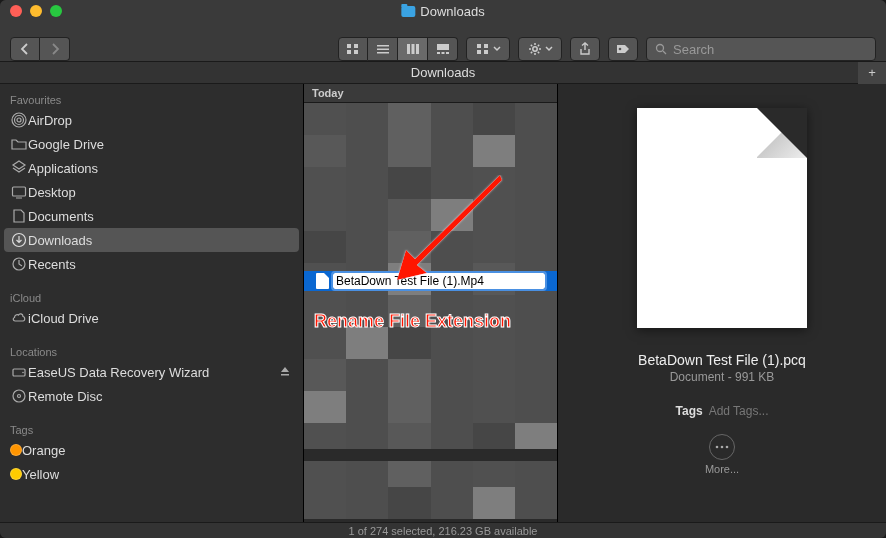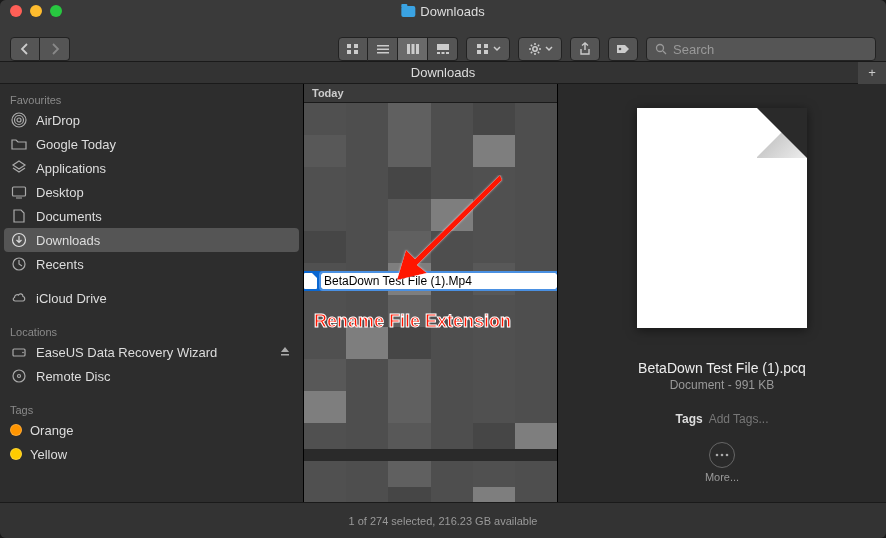--- a/index.html
+++ b/index.html
@@ -25,56 +25,56 @@
   .tb-group .tb-btn:first-child { border-left: 1px solid #222; border-radius: 4px 0 0 4px; }
   .tb-group .tb-btn:last-child { border-radius: 0 4px 4px 0; }
   .tb-btn.active { background: #6a6a6a; }
   .spacer { flex: 1; }
   .search { background: #555; border: 1px solid #222; border-radius: 4px; height: 24px; width: 230px; display: flex; align-items: center; padding: 0 8px; gap: 6px; color: #999; }
   .pathbar { height: 22px; background: #333; border-bottom: 1px solid #1a1a1a; display: flex; align-items: center; justify-content: center; position: relative; color: #ddd; font-size: 13px; }
   .pathbar .plus { position: absolute; right: 0; width: 28px; height: 22px; background: #444; display: flex; align-items: center; justify-content: center; color: #ccc; }
   .main { flex: 1; display: flex; overflow: hidden; }
   .sidebar { width: 304px; background: #2d2d2d; border-right: 1px solid #000; padding-top: 4px; overflow-y: auto; }
   .sb-sect { color: #8a8a8a; font-size: 11px; padding: 6px 10px 2px; }
-  .sb-item { display: flex; align-items: center; gap: 8px; padding: 4px 10px; color: #ddd; font-size: 13px; height: 24px; }
+  .sb-item { display: flex; align-items: center; padding: 4px 10px; color: #ddd; font-size: 13px; height: 24px; }
   .sb-item.sel { background: #555; border-radius: 4px; margin: 0 4px; padding: 4px 6px; }
   .sb-ic { width: 18px; height: 18px; display: flex; align-items: center; justify-content: center; color: #aaa; }
   .sb-ic svg { width: 16px; height: 16px; }
   .sb-item .eject { margin-left: auto; width: 14px; }
   .tag-dot { width: 12px; height: 12px; border-radius: 50%; border: 1px solid rgba(255,255,255,0.2); }
   .col-list { width: 254px; border-right: 1px solid #000; display: flex; flex-direction: column; position: relative; }
   .col-head { background: #3a3a3a; color: #ccc; font-size: 11px; font-weight: bold; padding: 3px 8px; border-bottom: 1px solid #1a1a1a; }
   .col-body { flex: 1; position: relative; overflow: hidden; }
   .pixelated { position: absolute; inset: 0; display: grid; grid-template-columns: repeat(6,1fr); grid-auto-rows: 32px; opacity: 0.9; }
   .pixelated div { background: #555; }
   .pixelated div:nth-child(3n) { background: #666; }
   .pixelated div:nth-child(5n) { background: #4a4a4a; }
   .pixelated div:nth-child(7n) { background: #5e5e5e; }
   .pixelated div:nth-child(2n) { background: #525252; }
   .pixelated div:nth-child(11n) { background: #888; }
-  .file-row { position: absolute; top: 168px; left: 0; right: 0; height: 20px; background: #0a67d1; display: flex; align-items: center; padding: 0 0; gap: 4px; z-index: 5; }
+  .file-row { position: absolute; top: 168px; left: 0; right: 0; height: 20px; background: #0a67d1; display: flex; align-items: center; padding: 0 12px; gap: 4px; z-index: 5; }
   .file-ic { width: 13px; height: 16px; background: #fff; border-radius: 1px; position: relative; }
   .file-ic::before { content: ''; position: absolute; right: 0; top: 0; border-style: solid; border-width: 0 5px 5px 0; border-color: transparent #0a67d1 transparent transparent; }
   .file-name-edit { background: #fff; color: #000; font-size: 12px; padding: 1px 3px; border-radius: 2px; flex: 1; white-space: nowrap; overflow: hidden; text-overflow: ellipsis; outline: 2px solid #4a90e2; }
   .col-list::-webkit-scrollbar { width: 14px; }
   .annotation { position: absolute; top: 208px; left: 10px; color: #ff1500; font-size: 18px; font-weight: 800; -webkit-text-stroke: 1px #fff; z-index: 10; white-space: nowrap; }
   .arrow-svg { position: absolute; top: 72px; left: 88px; z-index: 9; }
   .preview { flex: 1; display: flex; flex-direction: column; align-items: center; padding-top: 24px; color: #bbb; font-size: 13px; }
   .doc-preview { width: 170px; height: 220px; position: relative; }
   .page { position: absolute; inset: 0; background: #fff; box-shadow: 0 2px 10px rgba(0,0,0,0.5); }
   .dog-ear { position: absolute; right: 0; top: 0; width: 50px; height: 50px; background: linear-gradient(135deg, #fff 0%, #fff 48%, #ccc 50%, #eee 100%); }
   .dog-ear::before { content:''; position:absolute; right:0; top:0; border-style:solid; border-width:0 50px 50px 0; border-color: transparent #2a2a2a transparent transparent; }
-  .pv-name { margin-top: 32px; color: #eee; font-size: 14px; }
+  .pv-name { margin-top: 24px; color: #eee; font-size: 14px; }
   .pv-meta { color: #999; font-size: 12px; margin-top: 2px; }
   .pv-tags-row { display:flex; align-items:center; gap:6px; margin-top: 20px; font-size: 12px; }
   .pv-tags-row .lbl { color: #ddd; font-weight: 600; }
   .pv-tags-row .add { color: #777; text-align: center; }
   .more-btn { margin-top: 16px; width: 26px; height: 26px; border: 1px solid #666; border-radius: 13px; display: flex; align-items: center; justify-content: center; color: #aaa; }
   .more-lbl { color: #999; font-size: 11px; margin-top: 3px; }
-  .statusbar { height: 36px; background: #333; border-top: 1px solid #1a1a1a; display: flex; align-items: center; justify-content: center; color: #999; font-size: 11px; }
+  .statusbar { height: 16px; background: #333; border-top: 1px solid #1a1a1a; display: flex; align-items: center; justify-content: center; color: #999; font-size: 11px; }
   .gap-strip { position: absolute; left: 0; right: 0; background: #2a2a2a; height: 12px; top: 346px; z-index: 3; }
   .sb-divider { height: 10px; }
 </style>
 </head>
 <body>
 
 <div class="window">
 
   <div class="titlebar">
     <div class="traffic-lights">
@@ -202,21 +202,21 @@
             </svg>
           </span>
         <span>AirDrop</span>
       </div>
       <div class="sb-item">
         <span class="sb-ic">
             <svg viewBox="0 0 16 16">
               <path d="M1 4 L5 4 L7 6 L15 6 L15 13 L1 13 Z" fill="none" stroke="#aaa" stroke-width="1.2"></path>
             </svg>
           </span>
-        <span>Google Today</span>
+        <span>Google Drive</span>
       </div>
       <div class="sb-item">
         <span class="sb-ic">
             <svg viewBox="0 0 16 16">
               <path d="M8 1 L14 5 L8 9 L2 5 Z M2 8 L8 12 L14 8" fill="none" stroke="#aaa" stroke-width="1.2"></path>
             </svg>
           </span>
         <span>Applications</span>
       </div>
       <div class="sb-item">
@@ -249,20 +249,21 @@
         <span class="sb-ic">
             <svg viewBox="0 0 16 16">
               <circle cx="8" cy="8" r="6" fill="none" stroke="#aaa" stroke-width="1.2"></circle>
               <path d="M8 4 L8 8 L11 10" fill="none" stroke="#aaa" stroke-width="1.2"></path>
             </svg>
           </span>
         <span>Recents</span>
       </div>
 
       <div class="sb-divider"></div>
+      <div class="sb-sect">iCloud</div>
       <div class="sb-item">
         <span class="sb-ic">
             <svg viewBox="0 0 16 16">
               <path d="M4 11 C2 11 1.5 8 3.5 7.5 C3.5 5 6 4 7.5 5 C8.5 3 12 3.5 12 6.5 C14 6.5 14.5 11 12 11 Z" fill="none" stroke="#aaa" stroke-width="1.2"></path>
             </svg>
           </span>
         <span>iCloud Drive</span>
       </div>
 
       <div class="sb-divider"></div>

